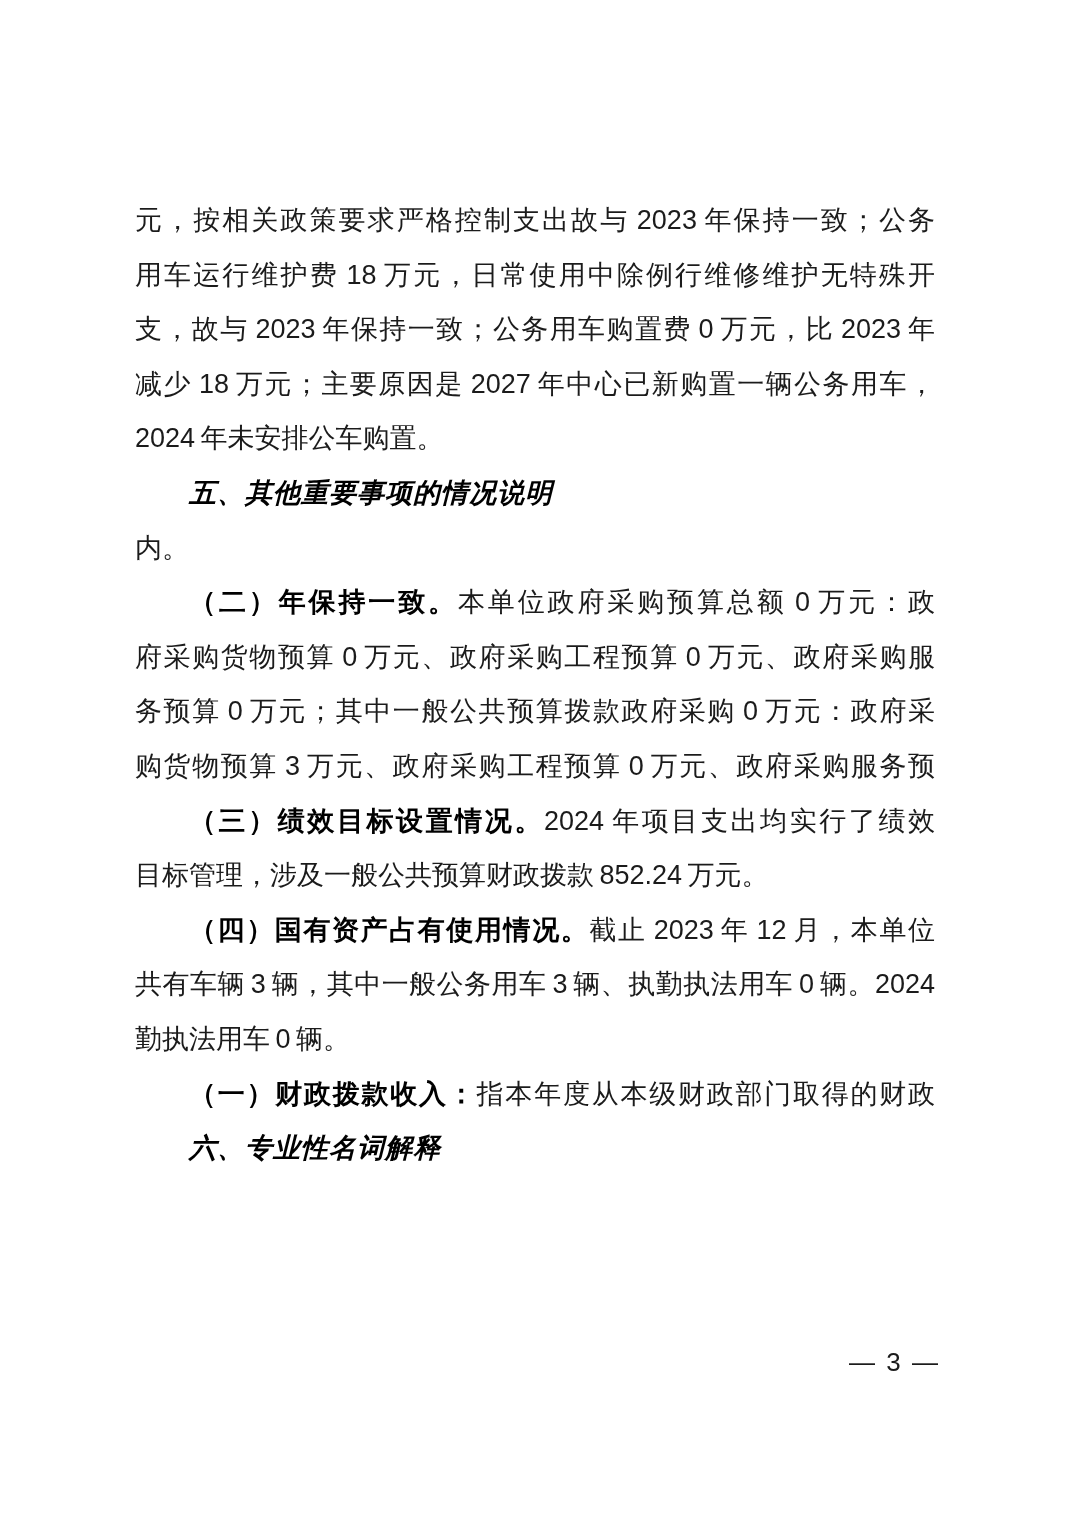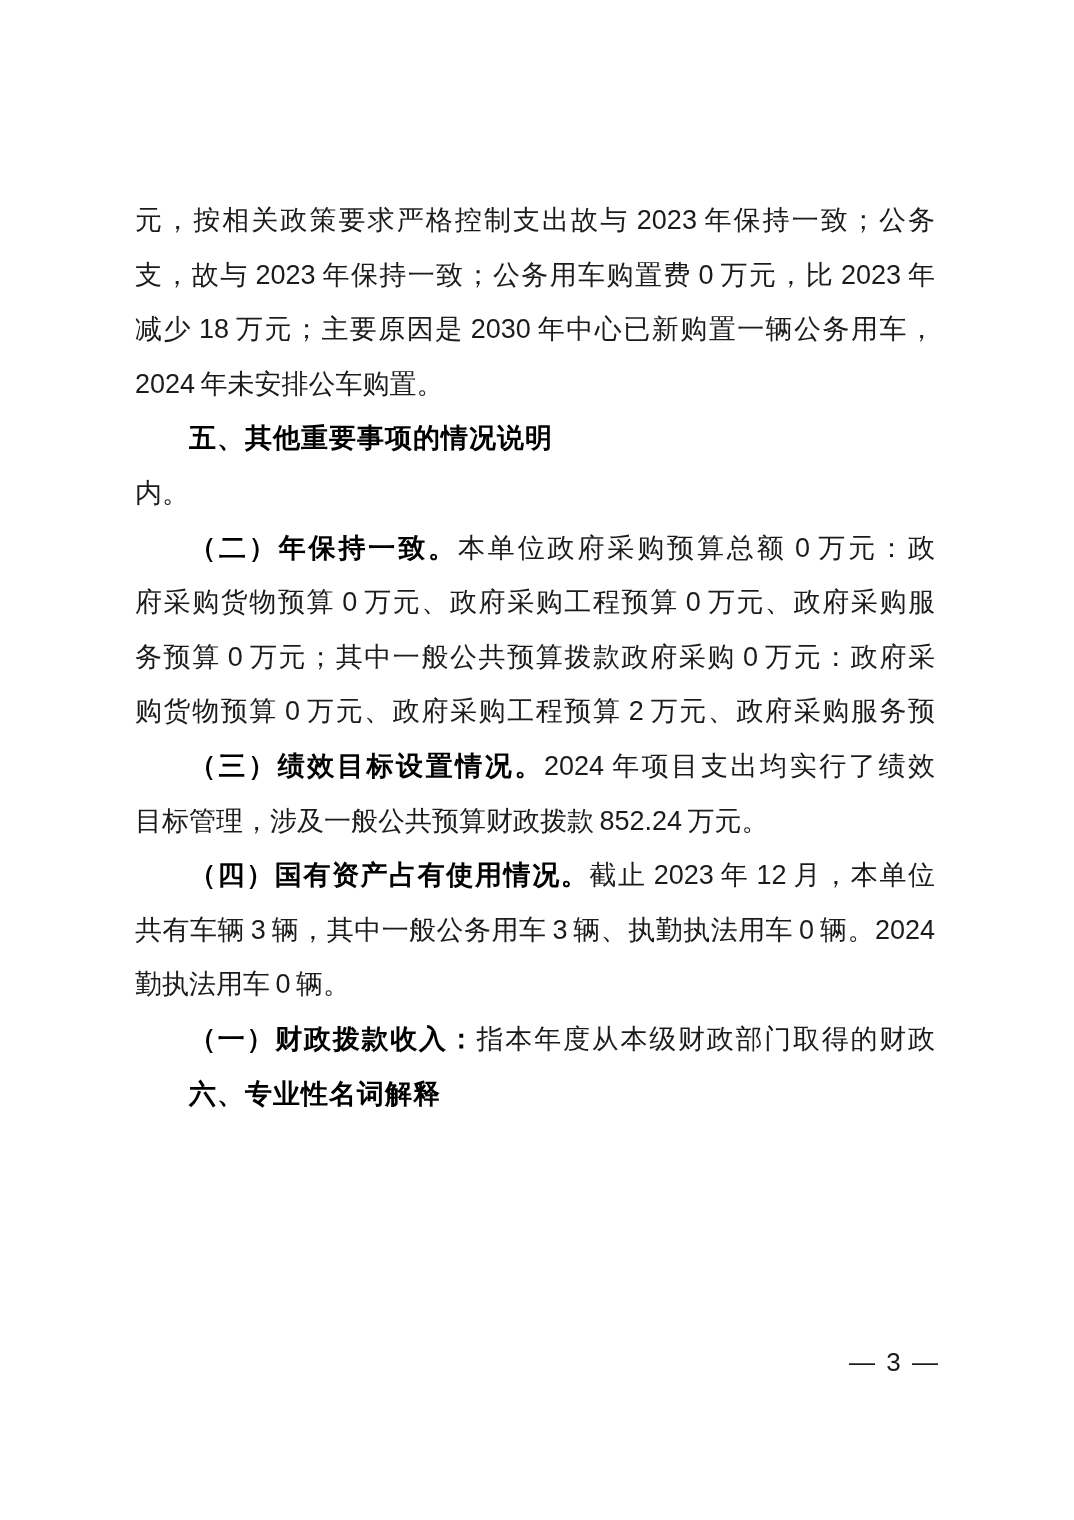--- a/index.html
+++ b/index.html
@@ -39,20 +39,21 @@
   .line.indent {
     padding-left: 54px;
     box-sizing: border-box;
   }
   .line.heading {
     font-weight: 800;
     color: #000000;
     text-align: right;
     text-align-last: left;
     letter-spacing: 1px;
+    font-style: italic;
   }
   .seg { color: inherit; }
   .seg.bold {
     font-weight: 800;
     color: #000000;
   }
   .page-number {
     position: absolute;
     top: 1347px;
     right: 134px;
@@ -61,29 +62,30 @@
     letter-spacing: 2px;
     font-family: "Liberation Sans", "DejaVu Sans", sans-serif;
   }
 </style>
 </head>
 <body>
 
 <div class="page">
   <div class="doc">
       <div class="line"><span class="seg">元，按相关政策要求严格控制支出故与 2023 年保持一致；公务</span></div>
+      <div class="line"><span class="seg">用车运行维护费 18 万元，日常使用中除例行维修维护无特殊开</span></div>
       <div class="line"><span class="seg">支，故与 2023 年保持一致；公务用车购置费 0 万元，比 2023 年</span></div>
-      <div class="line"><span class="seg">减少 18 万元；主要原因是 2030 年中心已新购置一辆公务用车，</span></div>
+      <div class="line"><span class="seg">减少 18 万元；主要原因是 2027 年中心已新购置一辆公务用车，</span></div>
       <div class="line left"><span class="seg">2024 年未安排公车购置。</span></div>
       <div class="line indent left heading"><span class="seg bold">五、其他重要事项的情况说明</span></div>
       <div class="line left"><span class="seg">内。</span></div>
       <div class="line indent"><span class="seg bold">（二）年保持一致。</span><span class="seg">本单位政府采购预算总额 0 万元：政</span></div>
       <div class="line"><span class="seg">府采购货物预算 0 万元、政府采购工程预算 0 万元、政府采购服</span></div>
       <div class="line"><span class="seg">务预算 0 万元；其中一般公共预算拨款政府采购 0 万元：政府采</span></div>
-      <div class="line"><span class="seg">购货物预算 0 万元、政府采购工程预算 2 万元、政府采购服务预</span></div>
+      <div class="line"><span class="seg">购货物预算 3 万元、政府采购工程预算 0 万元、政府采购服务预</span></div>
       <div class="line indent"><span class="seg bold">（三）绩效目标设置情况。</span><span class="seg">2024 年项目支出均实行了绩效</span></div>
       <div class="line left"><span class="seg">目标管理，涉及一般公共预算财政拨款 852.24 万元。</span></div>
       <div class="line indent"><span class="seg bold">（四）国有资产占有使用情况。</span><span class="seg">截止 2023 年 12 月，本单位</span></div>
       <div class="line"><span class="seg">共有车辆 3 辆，其中一般公务用车 3 辆、执勤执法用车 0 辆。2024</span></div>
       <div class="line left"><span class="seg">勤执法用车 0 辆。</span></div>
       <div class="line indent"><span class="seg bold">（一）财政拨款收入：</span><span class="seg">指本年度从本级财政部门取得的财政</span></div>
       <div class="line indent left heading"><span class="seg bold">六、专业性名词解释</span></div>
     </div>
   <div class="page-number">— 3 —</div>
 </div>

